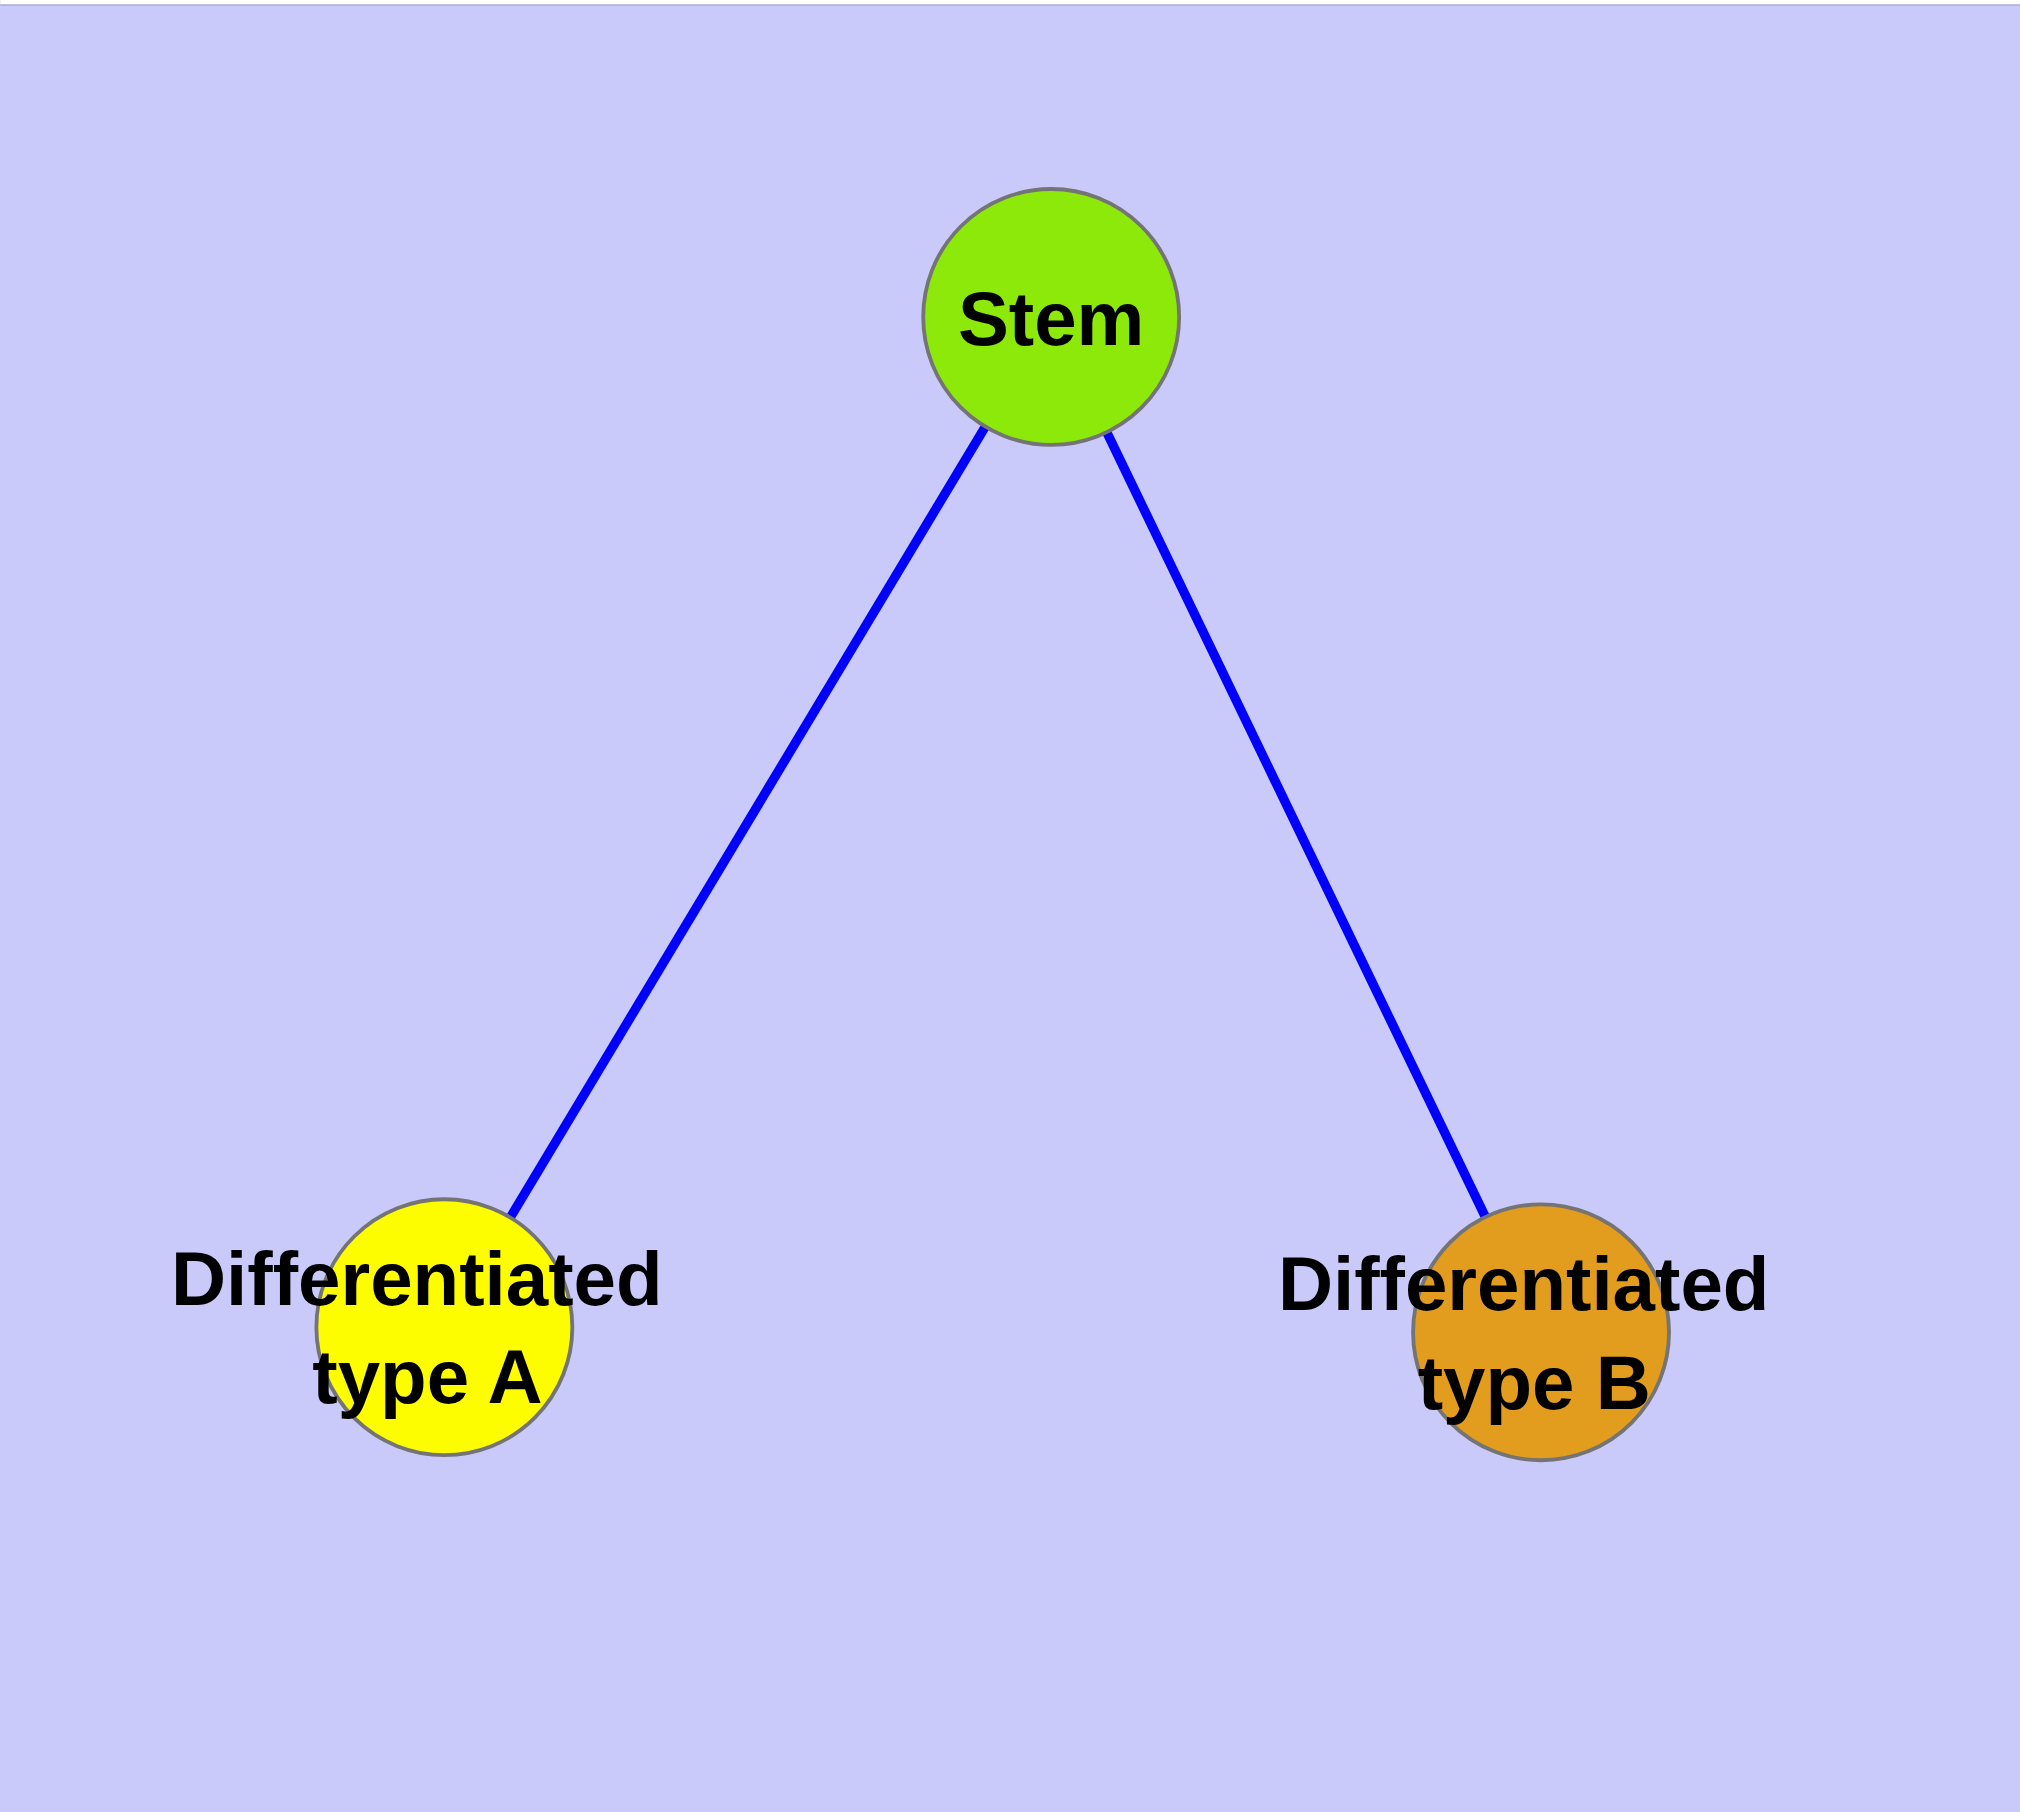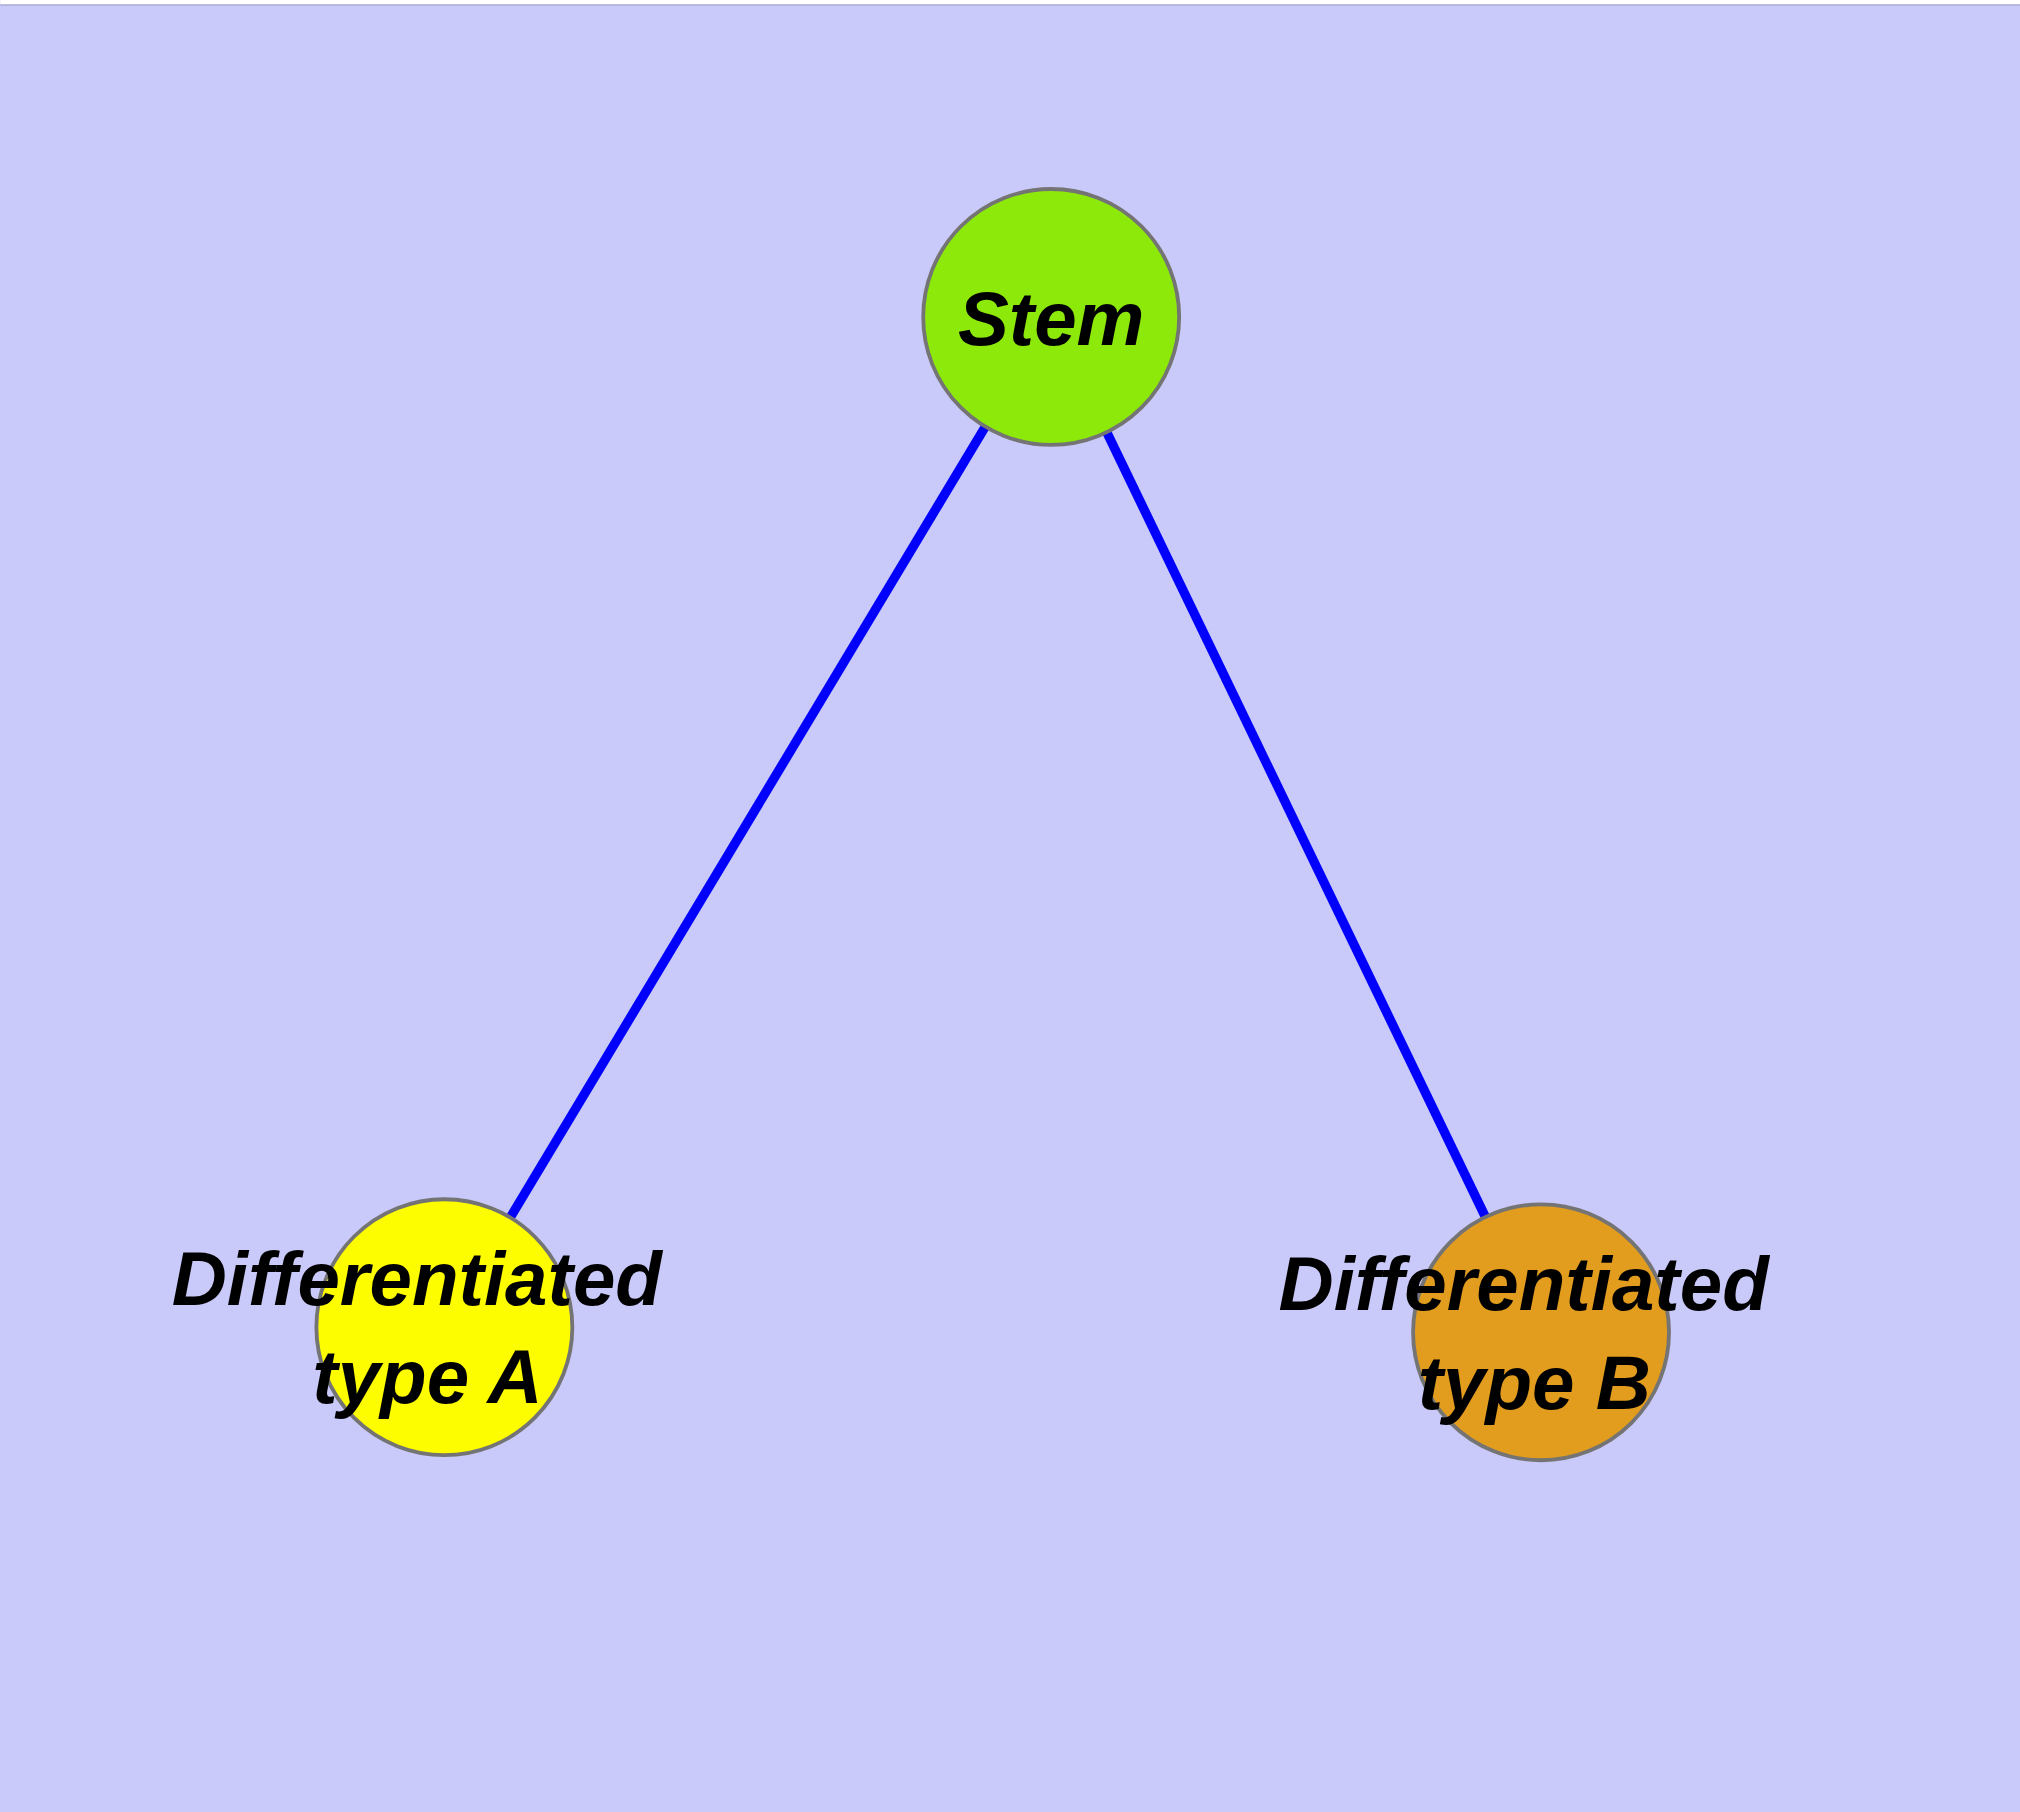--- a/index.html
+++ b/index.html
@@ -7,21 +7,20 @@
     padding: 0;
     width: 2021px;
     height: 1812px;
     overflow: hidden;
     background: #CACAFA;
   }
   .canvas-wrap {
     position: relative;
     width: 1601px;
     height: 1812px;
-    font-style: italic;
   }
   svg.graph {
     display: block;
     width: 2021px;
     height: 1812px;
   }
   .edge {
     stroke-width: 11;
     fill: none;
     stroke-linecap: butt;

